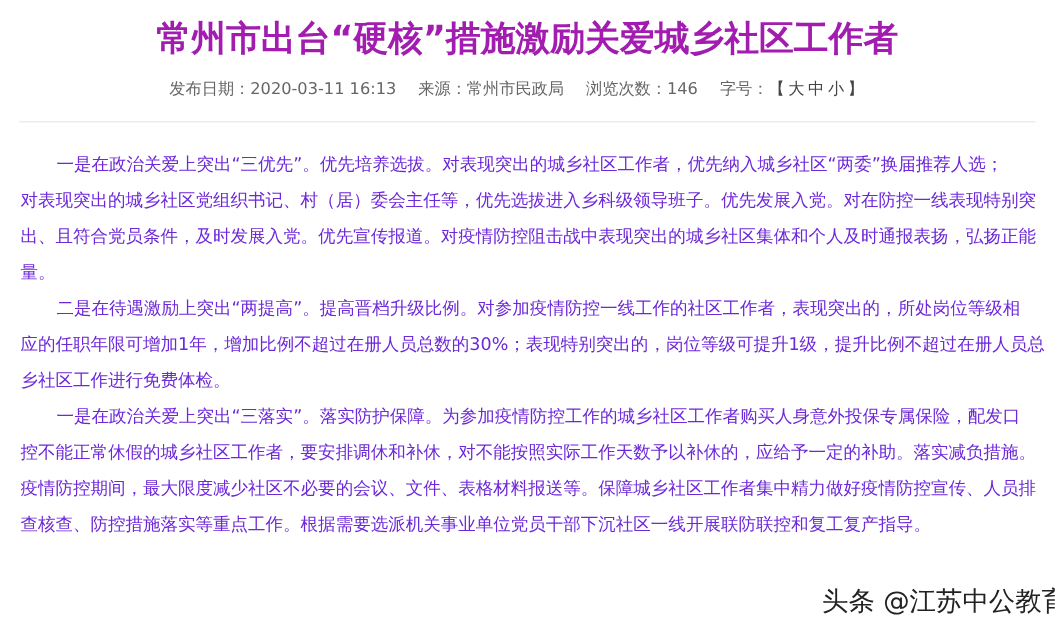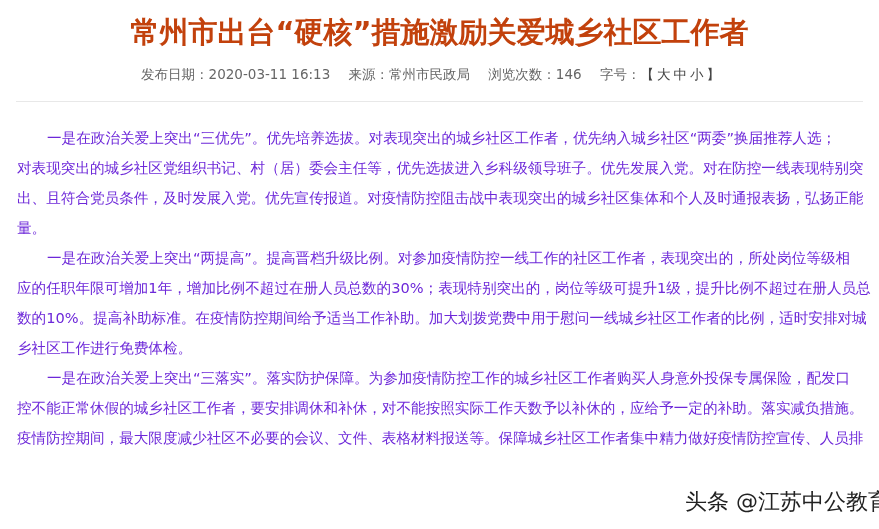--- a/index.html
+++ b/index.html
@@ -24,21 +24,21 @@
     }
     .title {
       position: absolute;
       left: 0;
       top: 12px;
       width: 879px;
       text-align: center;
       font-size: 29px;
       font-weight: bold;
       line-height: 40px;
-      color: #c2410c;
+      color: #a21caf;
       letter-spacing: 0px;
       margin: 0;
     }
     .meta {
       position: absolute;
       left: 0;
       top: 63px;
       width: 864px;
       text-align: center;
       font-size: 13.5px;
@@ -116,25 +116,25 @@
 </div>
 
 <div class="content">
   <p style="margin:0">
     <span class="line first">一是在政治关爱上突出“三优先”。优先培养选拔。对表现突出的城乡社区工作者，优先纳入城乡社区“两委”换届推荐人选；</span>
     <span class="line">对表现突出的城乡社区党组织书记、村（居）委会主任等，优先选拔进入乡科级领导班子。优先发展入党。对在防控一线表现特别突</span>
     <span class="line">出、且符合党员条件，及时发展入党。优先宣传报道。对疫情防控阻击战中表现突出的城乡社区集体和个人及时通报表扬，弘扬正能</span>
     <span class="line">量。</span>
   </p>
   <p style="margin:0">
-    <span class="line first">一是在政治关爱上突出“两提高”。提高晋档升级比例。对参加疫情防控一线工作的社区工作者，表现突出的，所处岗位等级相</span>
+    <span class="line first">二是在待遇激励上突出“两提高”。提高晋档升级比例。对参加疫情防控一线工作的社区工作者，表现突出的，所处岗位等级相</span>
     <span class="line">应的任职年限可增加1年，增加比例不超过在册人员总数的30%；表现特别突出的，岗位等级可提升1级，提升比例不超过在册人员总</span>
-    <span class="line">数的10%。提高补助标准。在疫情防控期间给予适当工作补助。加大划拨党费中用于慰问一线城乡社区工作者的比例，适时安排对城</span>
     <span class="line">乡社区工作进行免费体检。</span>
   </p>
   <p style="margin:0">
     <span class="line first">一是在政治关爱上突出“三落实”。落实防护保障。为参加疫情防控工作的城乡社区工作者购买人身意外投保专属保险，配发口</span>
     <span class="line">控不能正常休假的城乡社区工作者，要安排调休和补休，对不能按照实际工作天数予以补休的，应给予一定的补助。落实减负措施。</span>
     <span class="line">疫情防控期间，最大限度减少社区不必要的会议、文件、表格材料报送等。保障城乡社区工作者集中精力做好疫情防控宣传、人员排</span>
+    <span class="line">查核查、防控措施落实等重点工作。根据需要选派机关事业单位党员干部下沉社区一线开展联防联控和复工复产指导。</span>
   </p>
 </div>
 
 <div class="watermark">头条 @江苏中公教育</div>
 
 </body></html>

